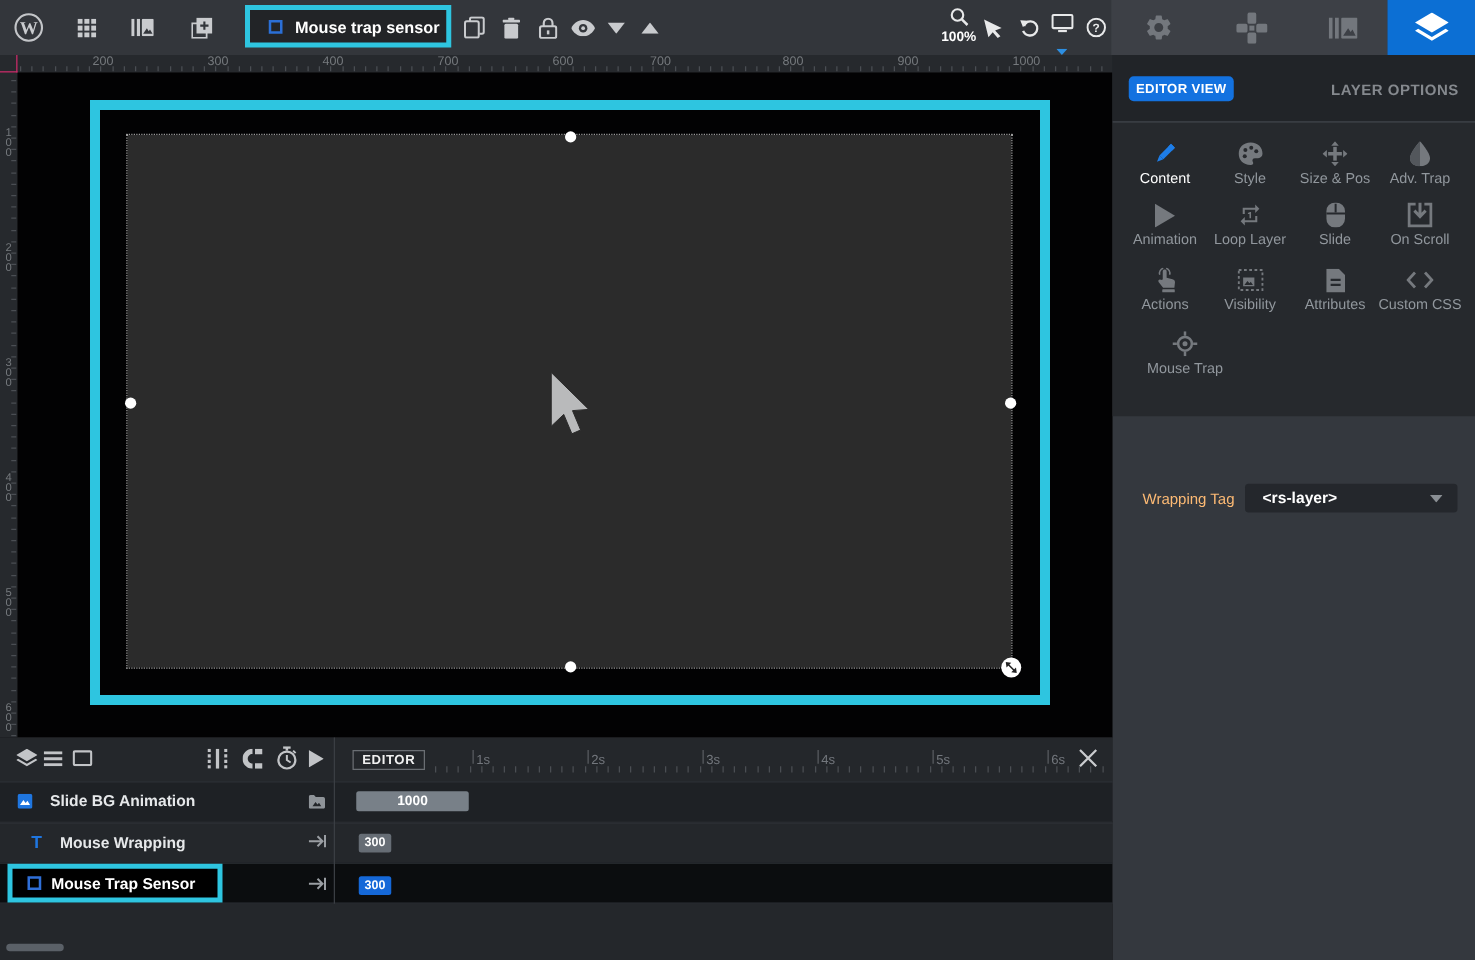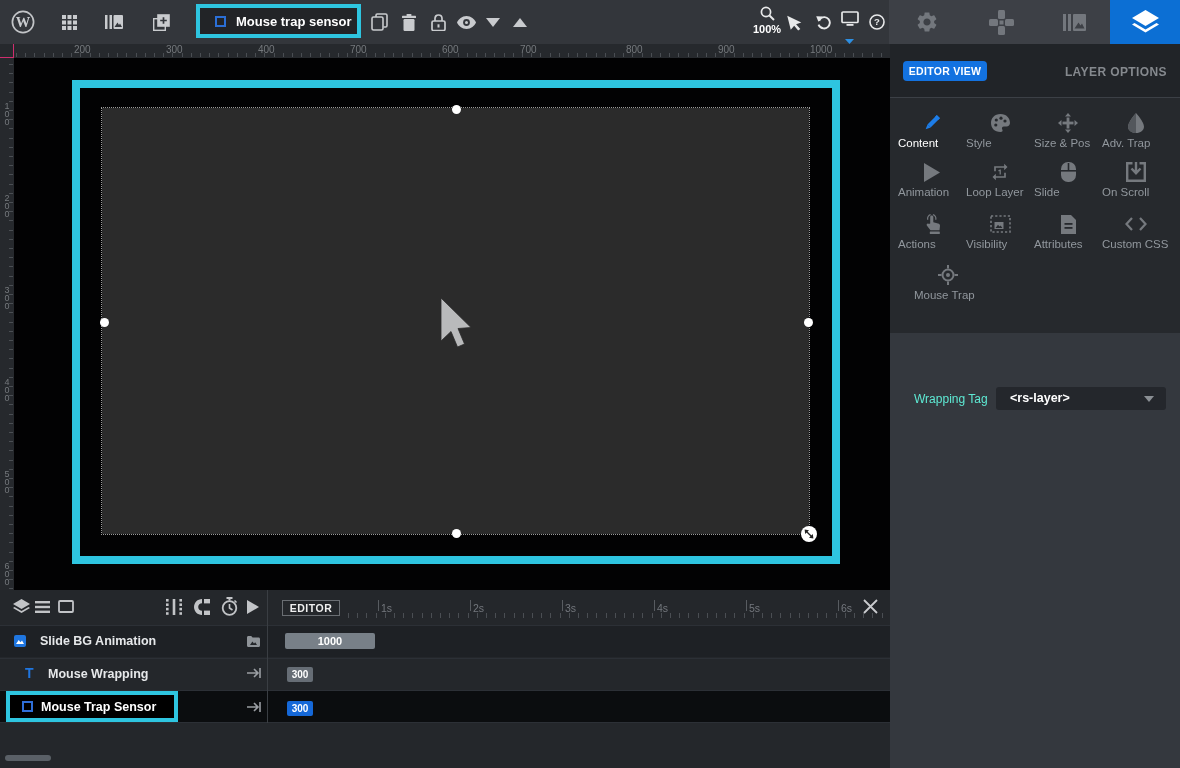--- a/index.html
+++ b/index.html
@@ -47,28 +47,28 @@
   .rowchip3 { left:6px; top:101px; width:172px; height:31px; background:#2ec5e0; padding:4px; position:absolute; }
   .rowchip3-inner { width:100%; height:100%; background:#000; display:flex; align-items:center; }
 
   
   #sidebar { left:890px; top:44px; width:290px; height:724px; background:#34383e; }
   #sb-top { position:absolute; left:0; top:0; width:290px; height:53px; background:#212428; }
   #sb-grid { position:absolute; left:0; top:54px; width:290px; height:235px; background:#26292d; }
   #editorview { position:absolute; left:13px; top:17px; width:84px; height:20px; background:#1372e0; border-radius:4px; color:#fff; font-weight:bold; font-size:10.5px; text-align:center; line-height:20px; letter-spacing:0.3px; }
   #layeropts { position:absolute; right:13px; top:21px; color:#85898e; font-weight:bold; font-size:12px; letter-spacing:0.4px; }
   #sb-div1 { position:absolute; left:0; top:53px; width:290px; height:1px; background:#3c4046; }
-  .opt { position:absolute; width:68px; }
+  .opt { position:absolute; width:68px; text-align:center; }
   .opt .ico { height:20px; display:flex; align-items:center; justify-content:center; }
   .opt .lbl { color:#91979d; font-size:11.5px; margin-top:4px; }
   .opt .lbl.on { color:#fff; }
   #htmltagbar { position:absolute; left:0; top:289px; width:290px; height:32px; background:#3e434b; color:#fff; }
   #htmltagbar .t { position:absolute; left:42px; top:8px; font-size:13px; font-weight:bold; }
   #wraprow { position:absolute; left:0; top:343px; width:290px; height:30px; }
-  #wraprow .lbl { position:absolute; left:24px; top:5px; color:#5eead4; font-size:12px; }
+  #wraprow .lbl { position:absolute; left:24px; top:5px; color:#fdba74; font-size:12px; }
   #wrapdd { position:absolute; left:106px; top:0px; width:170px; height:23px; background:#24272c; border-radius:3px; color:#fff; }
   #wrapdd .v { position:absolute; left:14px; top:4px; font-size:12.5px; font-weight:bold; }
   #savebar { position:absolute; left:0; top:678px; width:290px; height:46px; background:#0b6ad2; color:#fff; display:flex; }
   .sb-btn { flex:1; display:flex; align-items:center; justify-content:center; font-weight:bold; font-size:15px; gap:8px; }
 </style>
 </head>
 <body>
 <div id="stage">
 
   <div class="abs" id="canvas">

